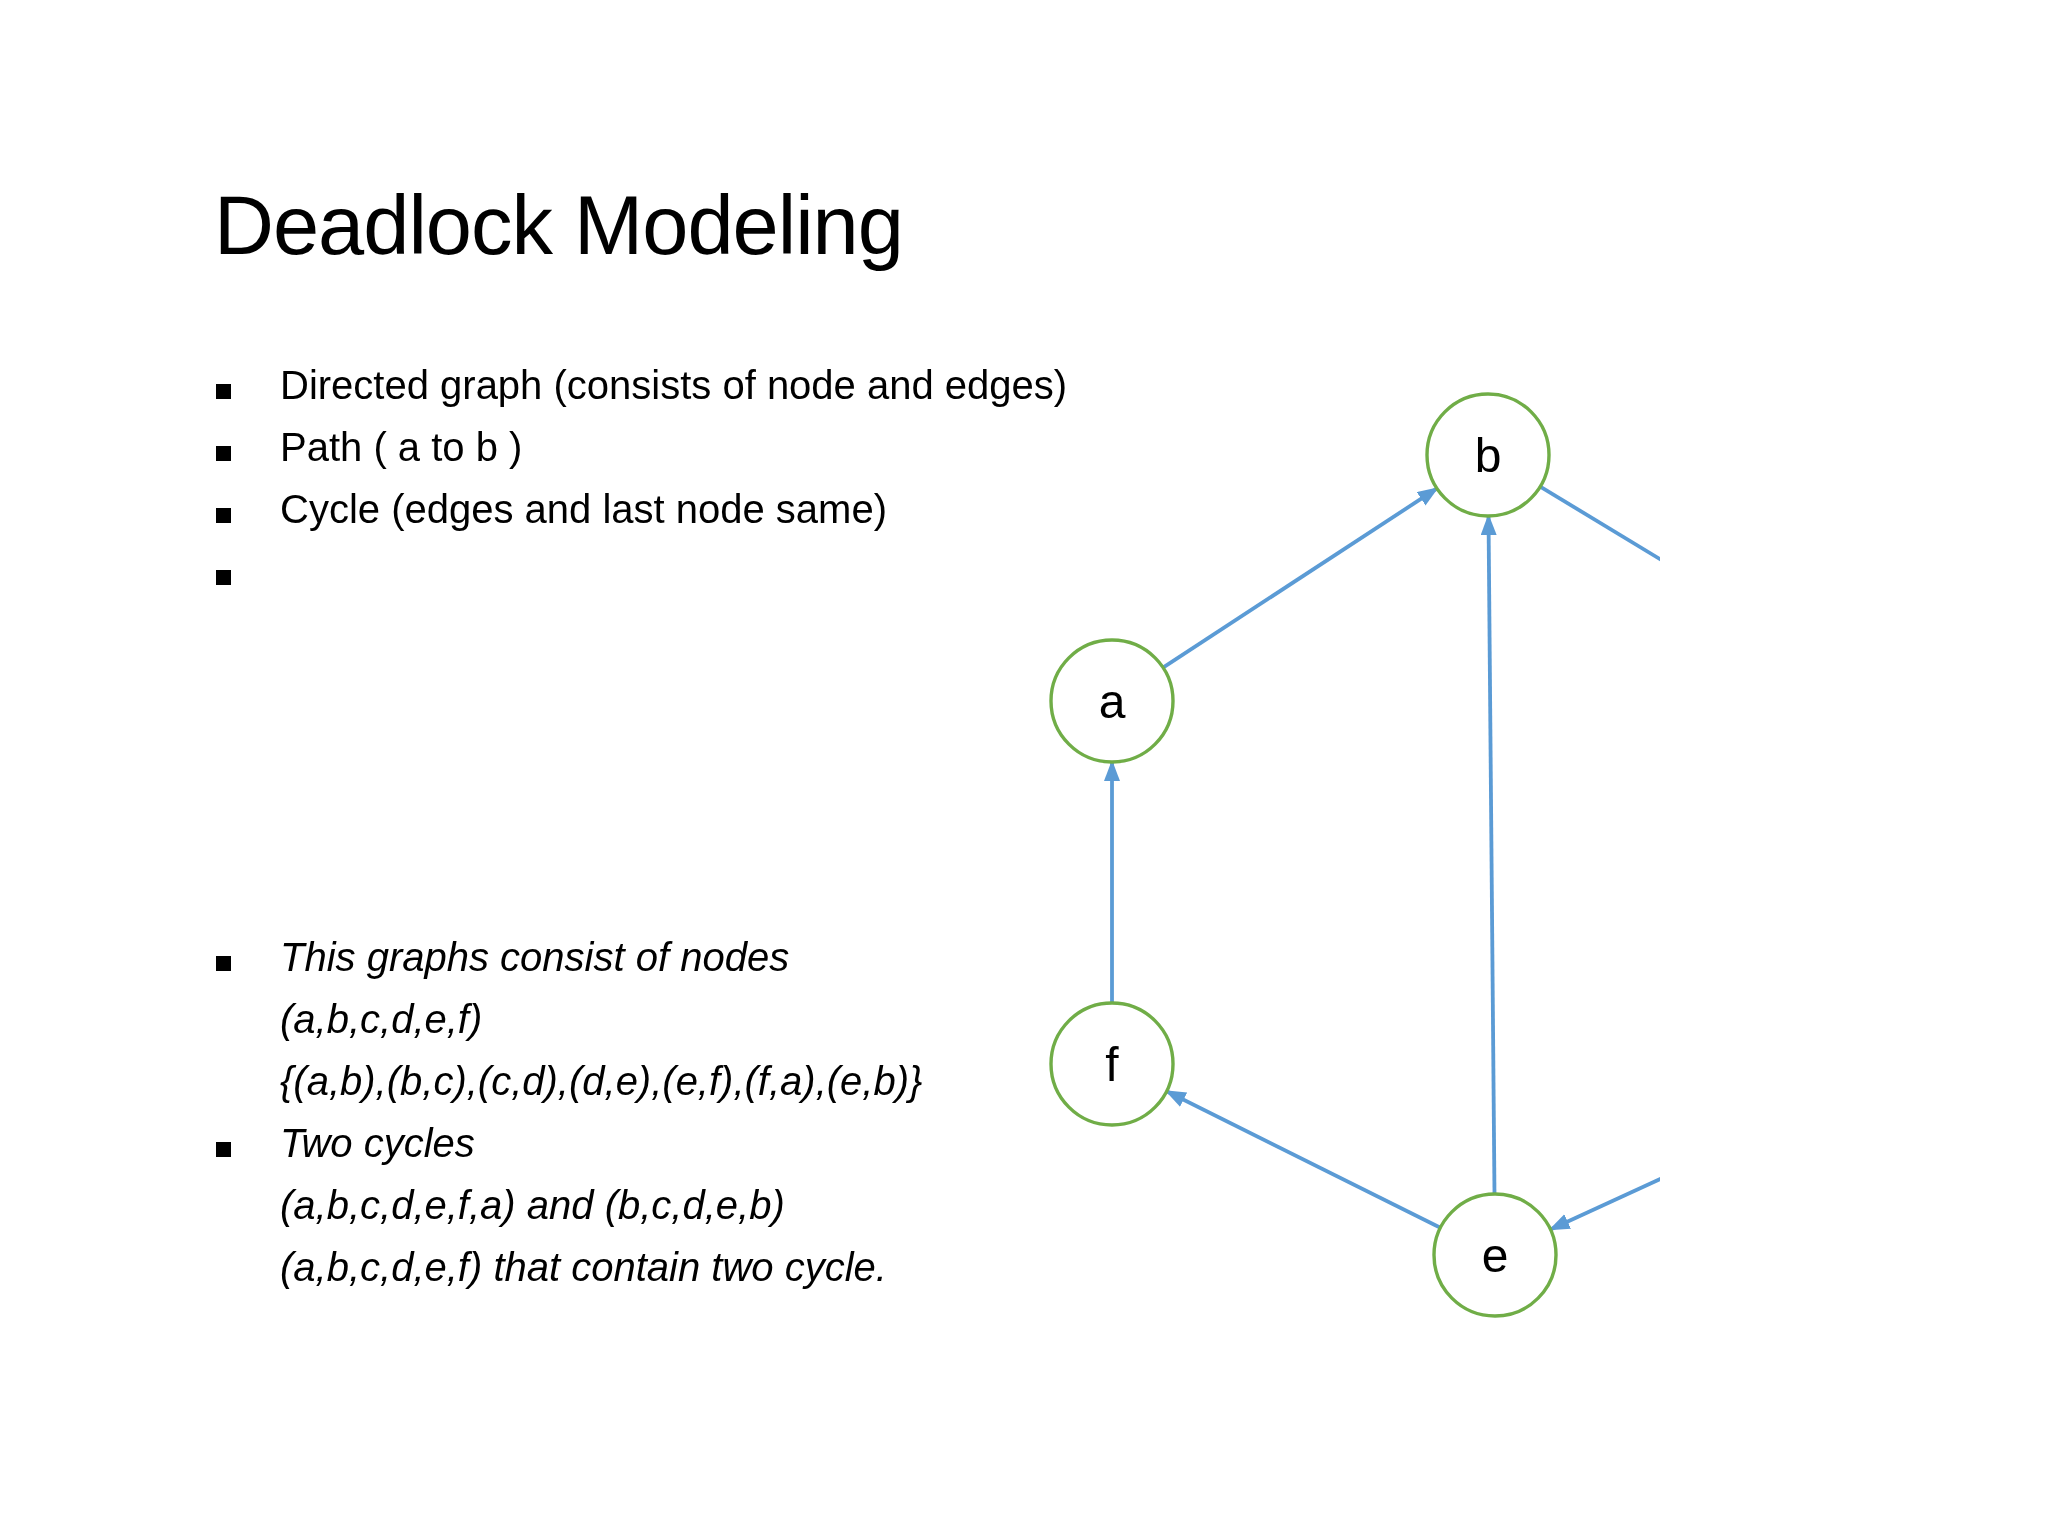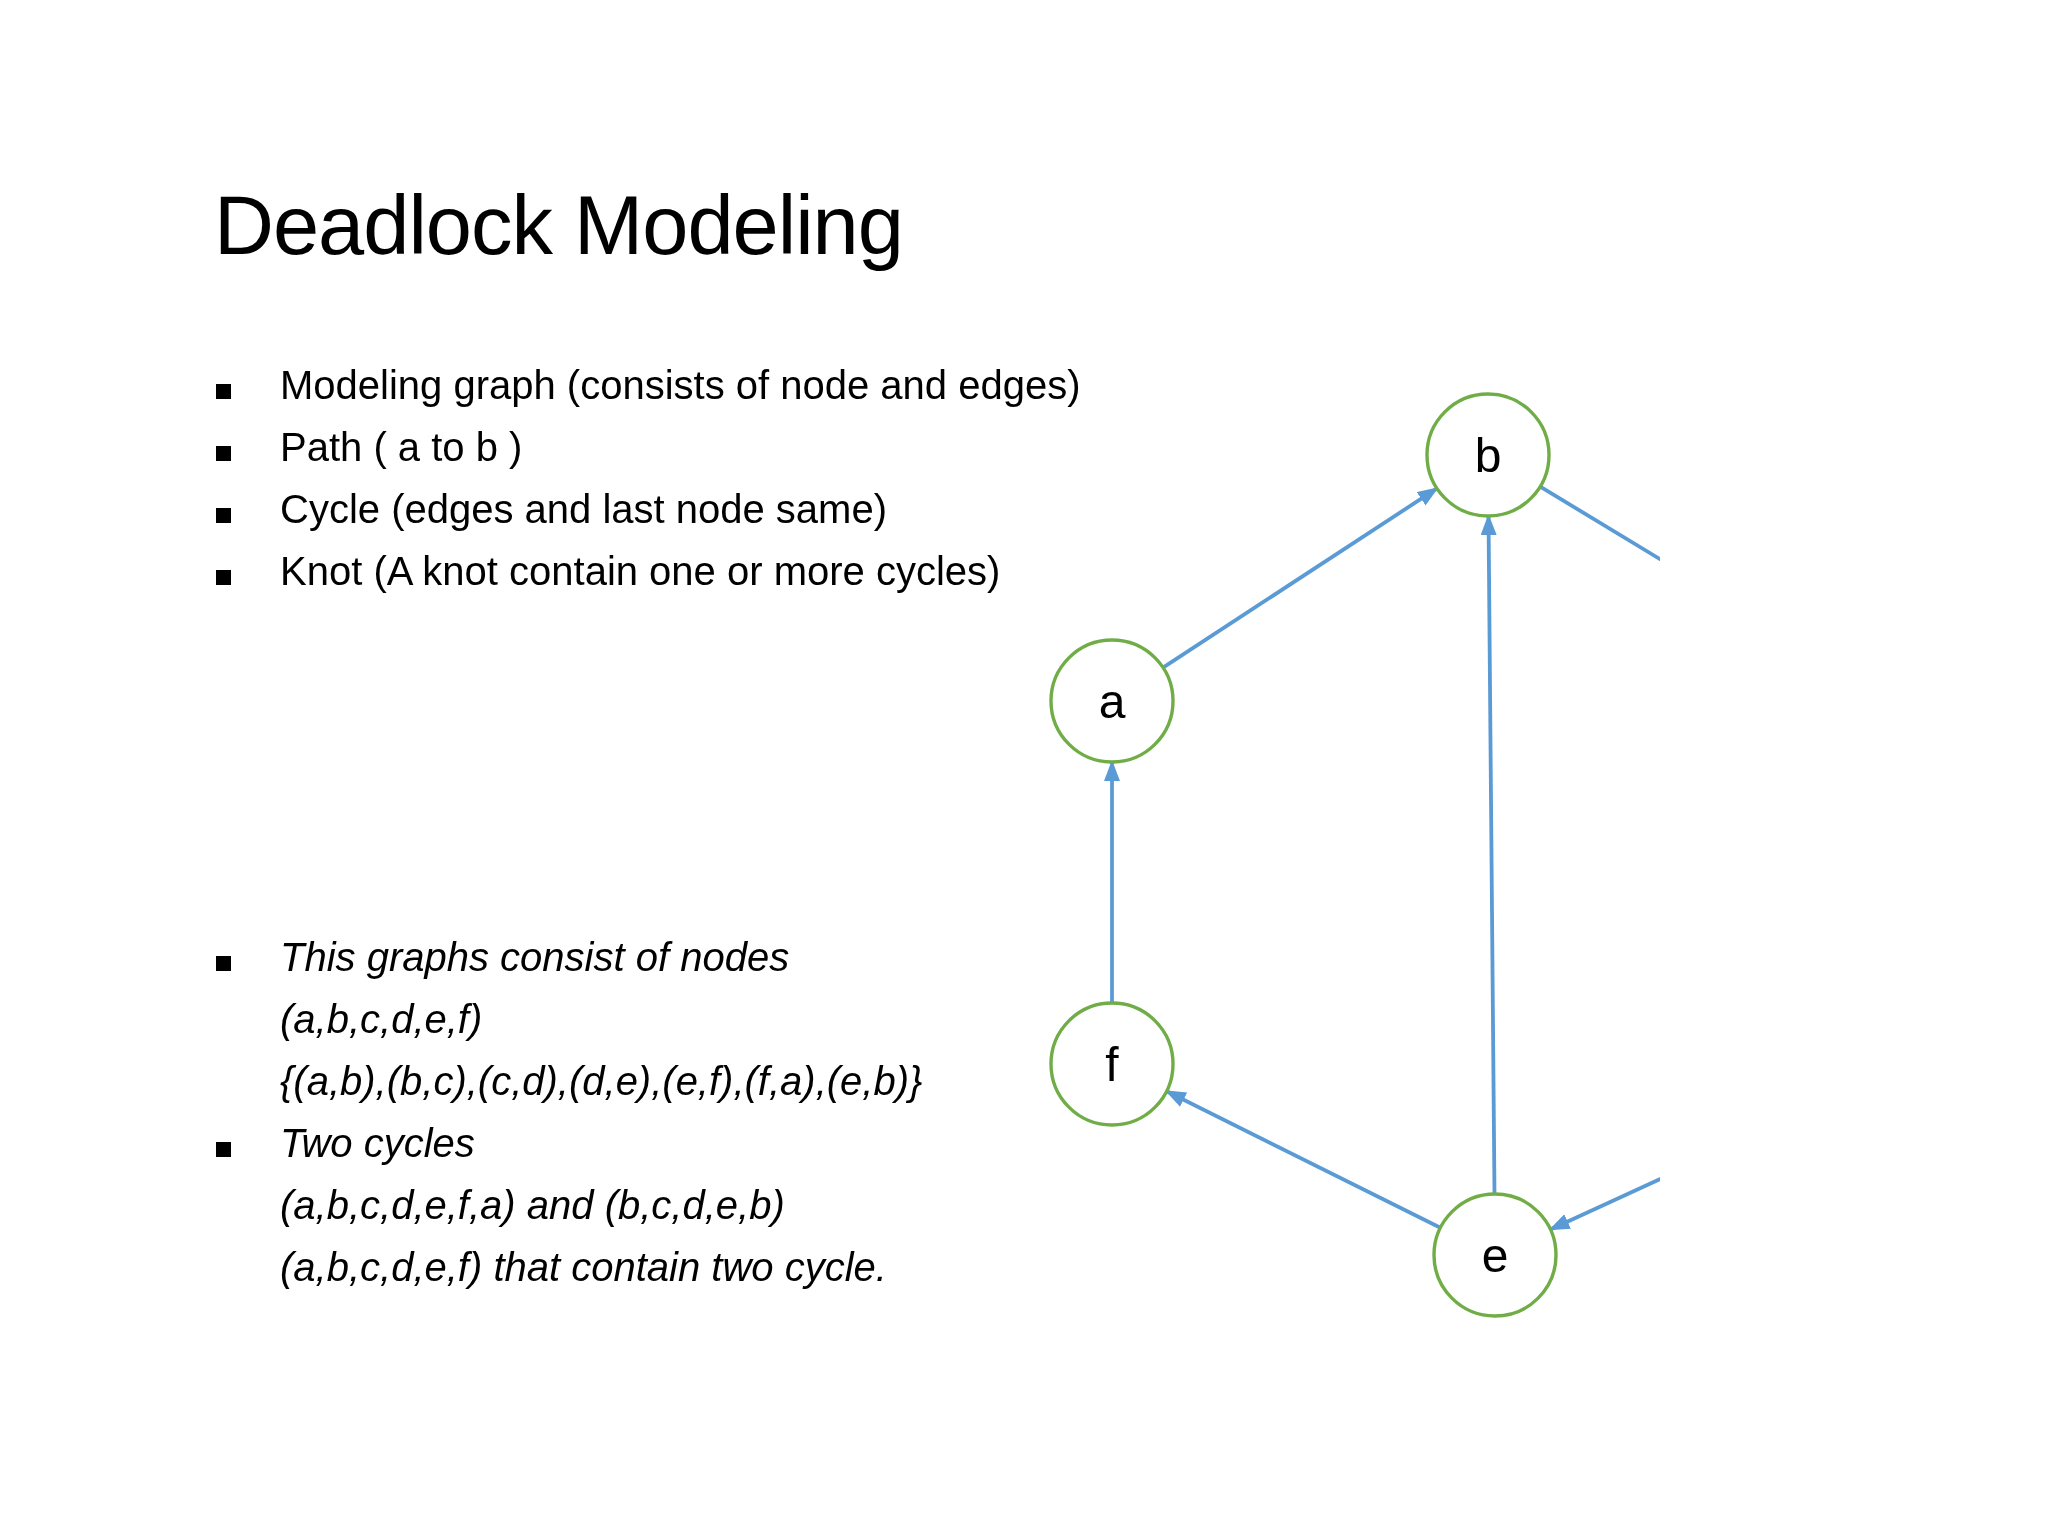--- a/index.html
+++ b/index.html
@@ -21,24 +21,24 @@
   svg.graph{position:absolute;left:0;top:0;}
 </style>
 </head>
 <body>
 
 <div class="slide">
 
   <div class="title">Deadlock Modeling</div>
 
   <div class="blist" id="list-top">
-      <div class="line"><span class="bsq"></span><span>Modeling graph (consists of node and edges)</span></div>
+      <div class="line"><span class="bsq"></span><span>Directed graph (consists of node and edges)</span></div>
       <div class="line"><span class="bsq"></span><span>Path ( a to b )</span></div>
       <div class="line"><span class="bsq"></span><span>Cycle (edges and last node same)</span></div>
-      <div class="line"><span class="bsq"></span><span>Knot (A knot contain one or more cycles)</span></div>
+      <div class="line"><span class="bsq"></span></div>
     </div>
 
   <div class="blist" id="list-bottom">
       <div class="line"><span class="bsq"></span><span>This graphs consist of nodes</span></div>
       <div class="line"><span>(a,b,c,d,e,f)</span></div>
       <div class="line"><span>{(a,b),(b,c),(c,d),(d,e),(e,f),(f,a),(e,b)}</span></div>
       <div class="line"><span class="bsq"></span><span>Two cycles</span></div>
       <div class="line"><span>(a,b,c,d,e,f,a) and (b,c,d,e,b)</span></div>
       <div class="line"><span>(a,b,c,d,e,f) that contain two cycle.</span></div>
     </div>

